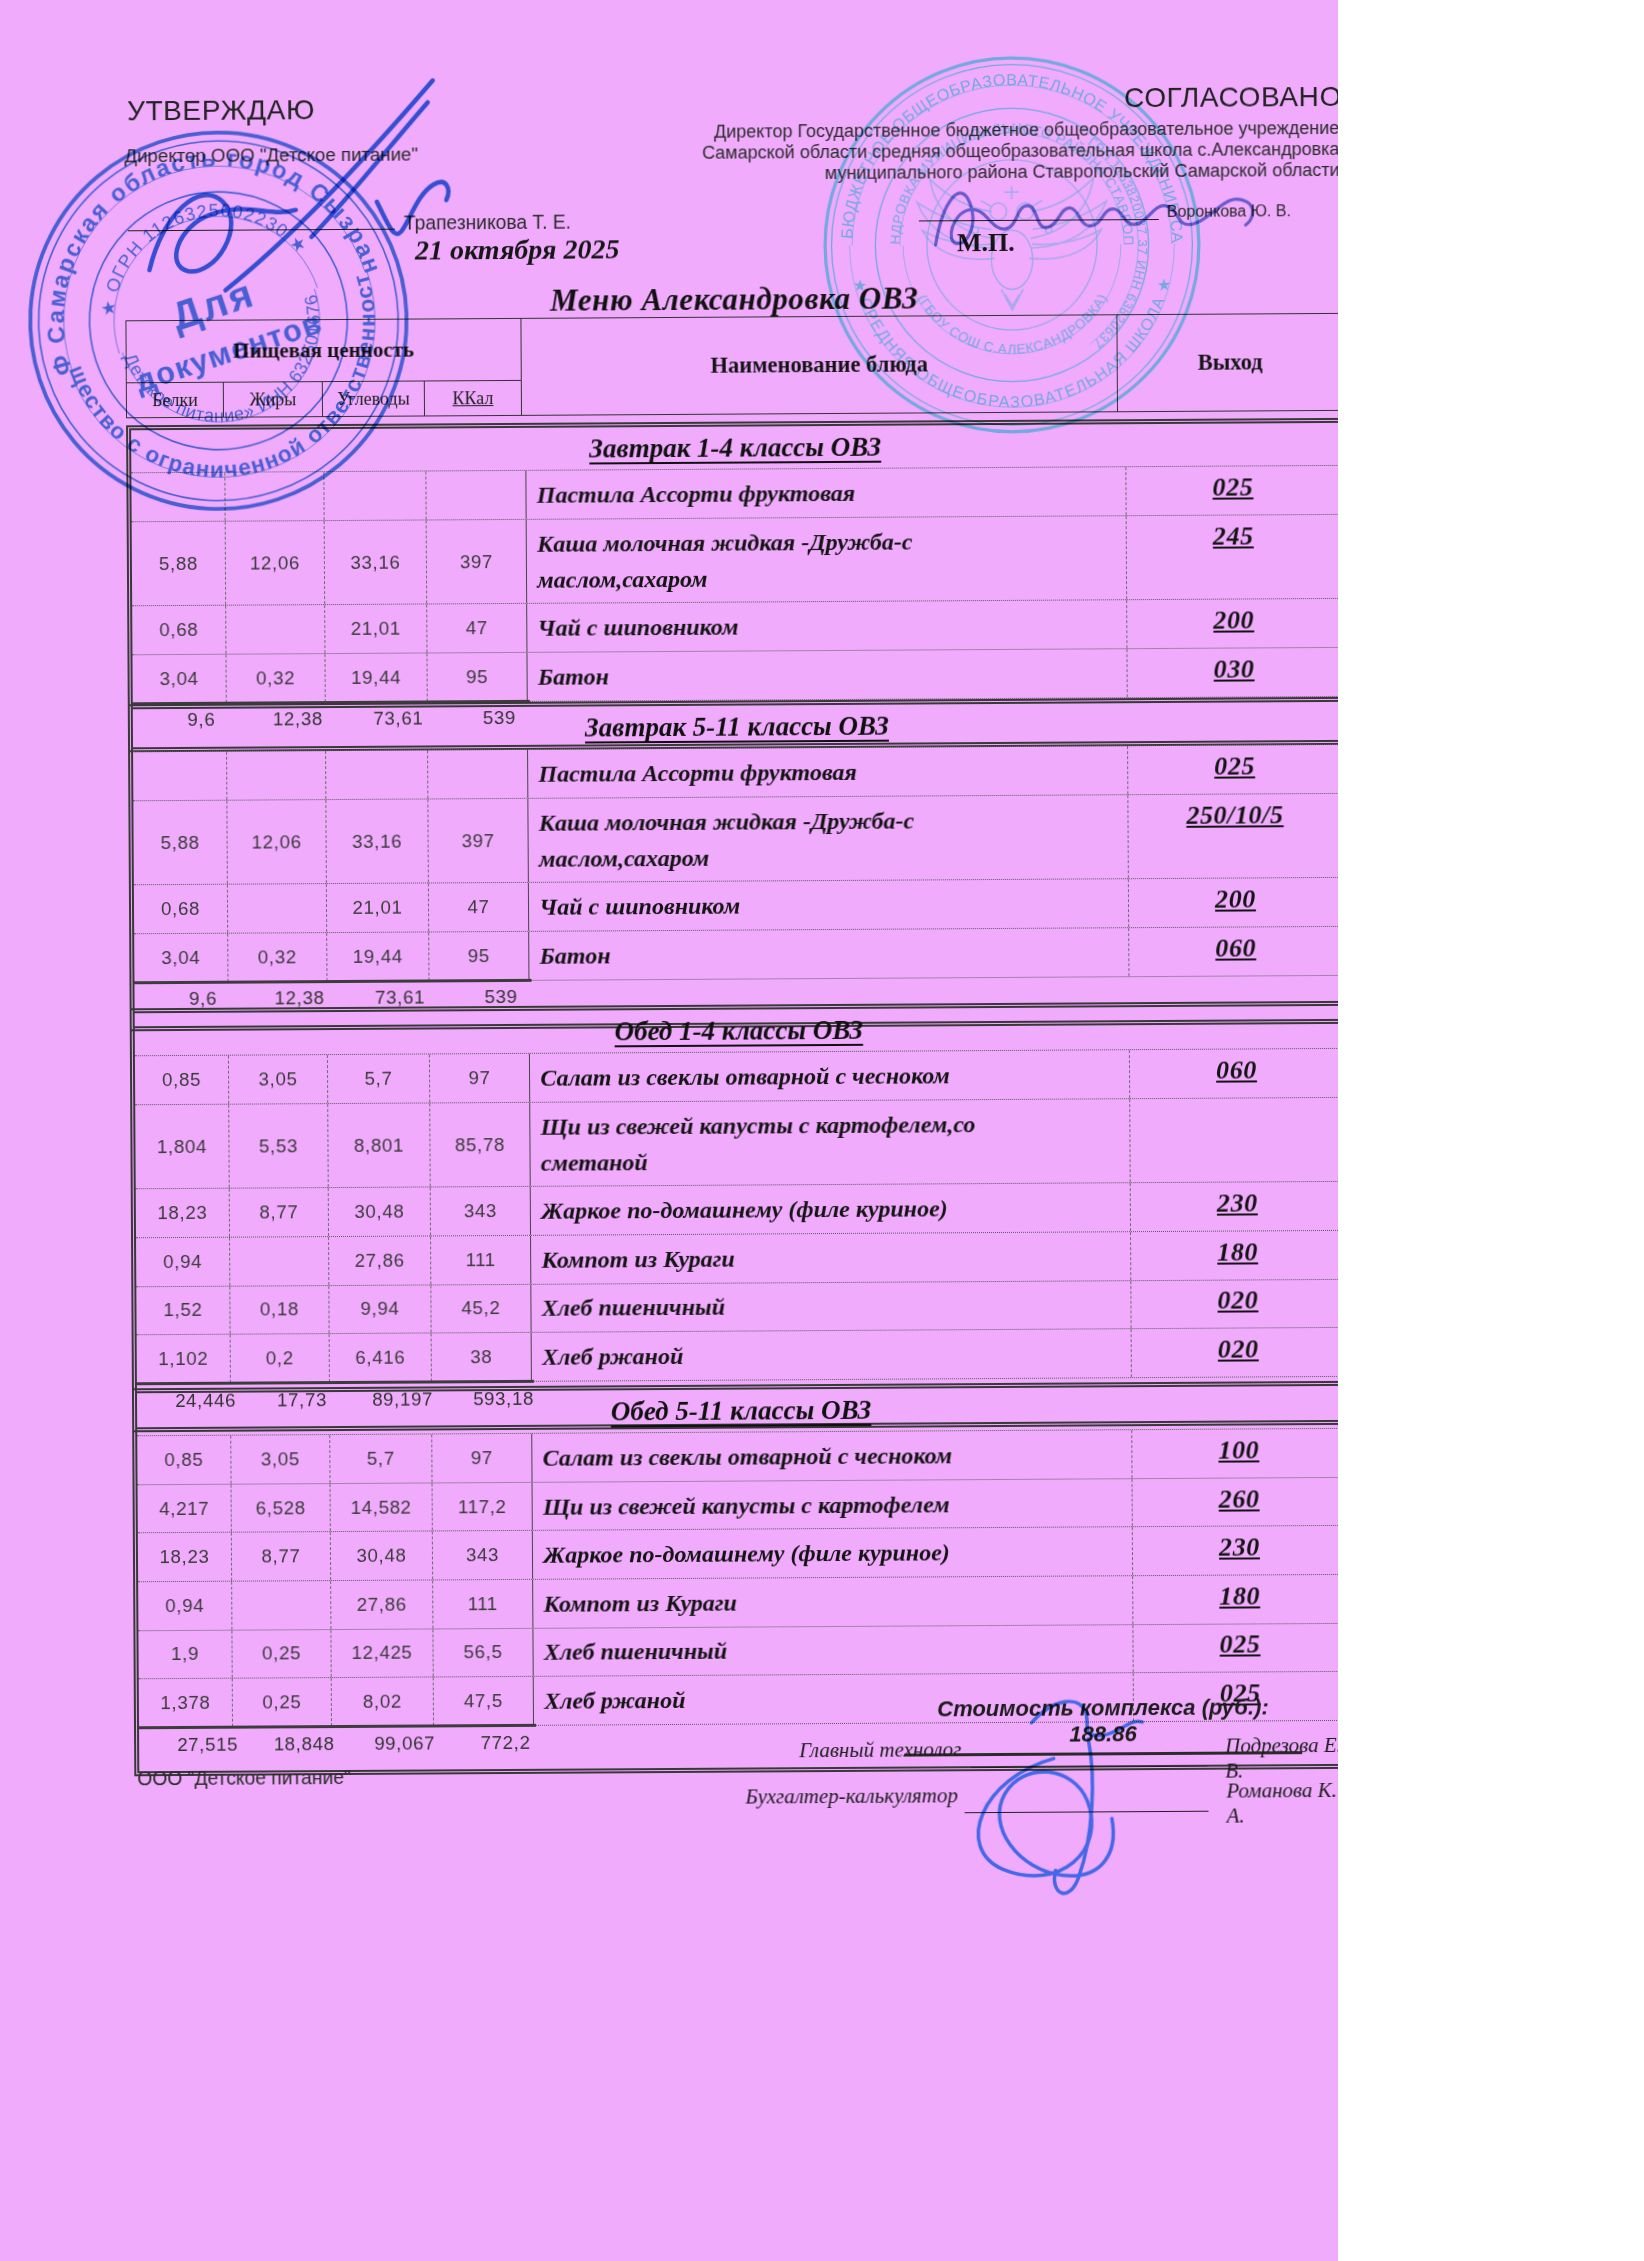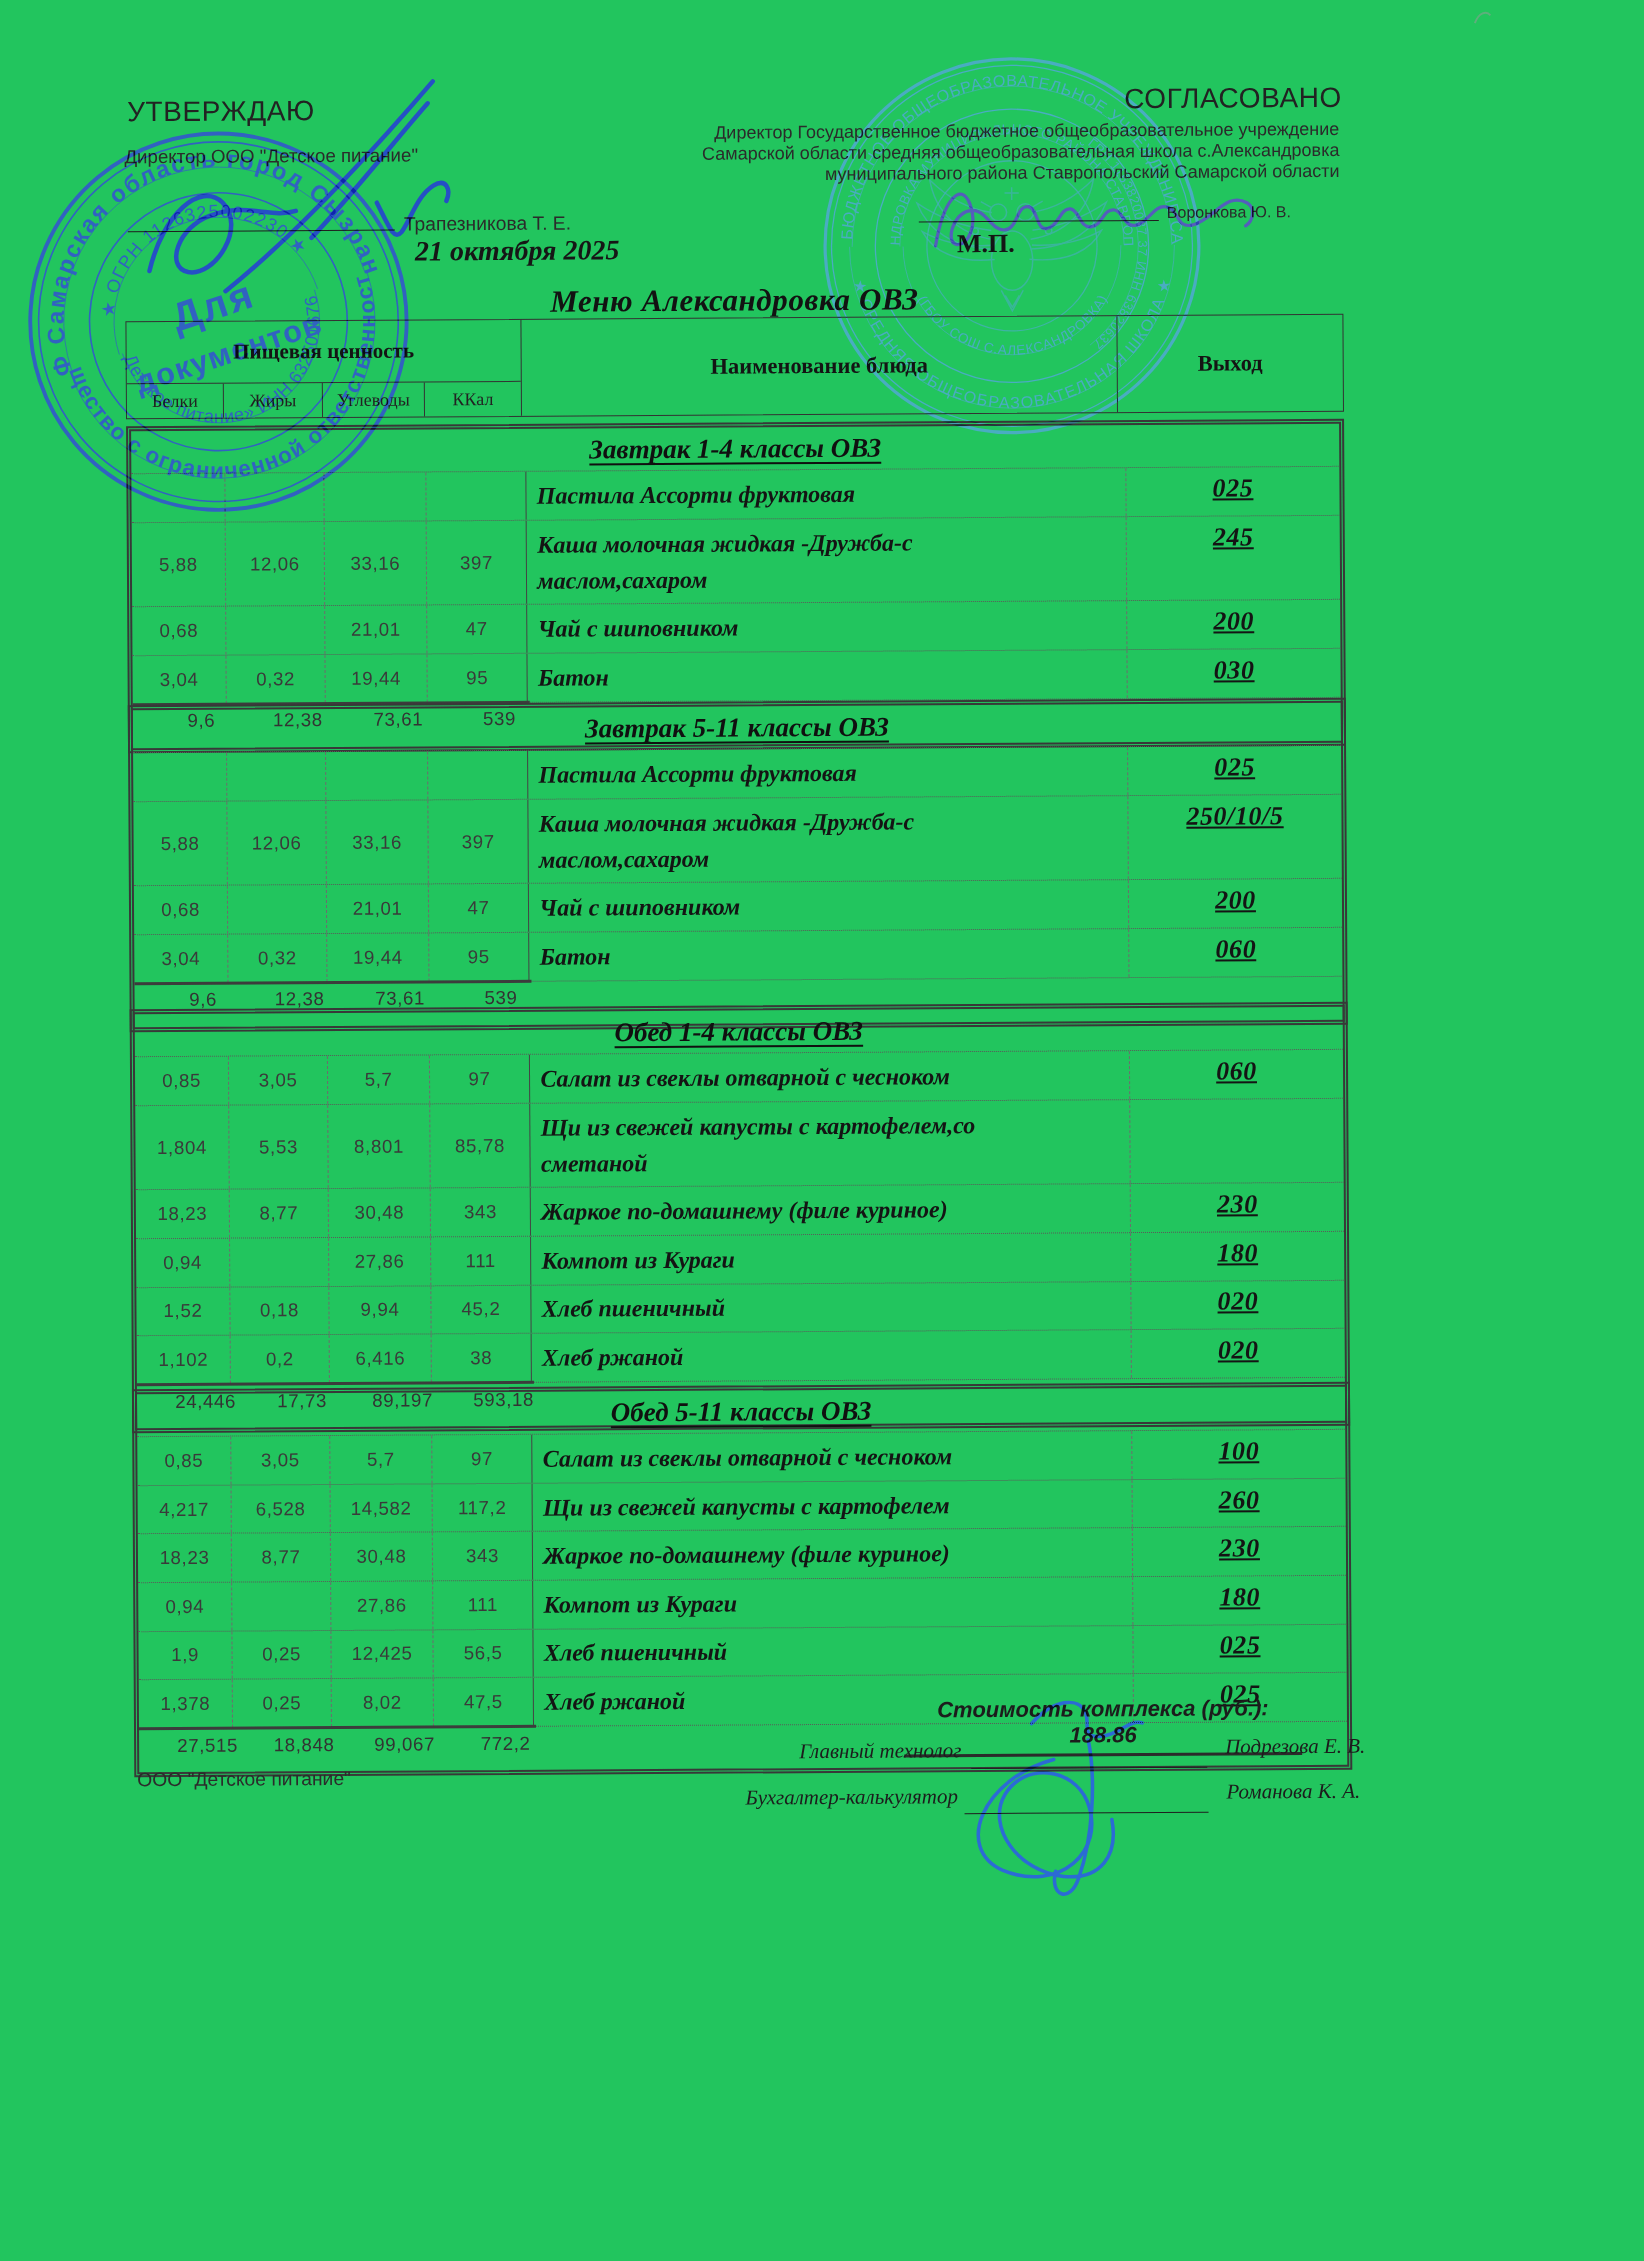--- a/index.html
+++ b/index.html
@@ -1,16 +1,16 @@
 <!DOCTYPE html>
 <html style="font-size:10.3px"><head>
 <meta charset="utf-8">
 <style>
   html,body{margin:0;padding:0;background:#ffffff;}
-  .page{position:relative;width:1644px;height:2261px;background:#22c55e;overflow:hidden;
+  .page{position:relative;width:1338px;height:2261px;background:#f0abfc;overflow:hidden;
         font-family:"Liberation Sans","DejaVu Sans",sans-serif;color:#1e1e1e;}
   .sheet{position:absolute;inset:0;transform:rotate(-0.35deg);transform-origin:50% 40%;}
   .abs{position:absolute;}
 
   
   .approve-label{left:132px;top:92px;font-size:28px;letter-spacing:0.6px;color:#222;}
   .approve-role{left:129px;top:142px;font-size:18.7px;color:#2b2b2b;}
   .sig-line{border-bottom:1.9px solid #1f1f1f;height:0;}
   .approve-line{left:132px;top:227px;width:267px;}
   .approve-name{left:408px;top:211px;font-size:19.3px;color:#2b2b2b;}
@@ -25,21 +25,21 @@
 
   
   .ht{left:129px;top:317px;width:1218px;height:98px;border:1.9px solid #333;display:grid;
       grid-template-columns:395px 596px 1fr;box-sizing:border-box;background:rgba(255,255,255,0);}
   .ht-left{border-right:1.9px solid #333;display:flex;flex-direction:column;}
   .ht-nutrition{flex:1;display:flex;align-items:center;justify-content:center;
       font:700 21px "Liberation Serif","DejaVu Serif",serif;border-bottom:1.9px solid #333;color:#141414;}
   .ht-cols{height:34px;display:grid;grid-template-columns:97px 99px 102px 1fr;}
   .ht-col{border-right:1.3px solid #333;display:flex;align-items:center;justify-content:center;
       font:18px "Liberation Serif","DejaVu Serif",serif;color:#222;}
-  .ht-col:last-child{border-right:none;}
+  .ht-col:last-child{border-right:none;text-decoration:underline;}
   .ht-dish{border-right:1.9px solid #333;display:flex;align-items:center;justify-content:center;
       font:700 22.5px "Liberation Serif","DejaVu Serif",serif;color:#141414;}
   .ht-out{display:flex;align-items:center;justify-content:center;
       font:700 22.5px "Liberation Serif","DejaVu Serif",serif;color:#141414;}
 
   
   .menu-table{left:129px;width:1218px;border:5.8px double #383838;box-sizing:border-box;background:rgba(255,255,255,0);}
   .sec0{top:422px;} .sec1{top:701px;} .sec2{top:1005px;} .sec3{top:1385px;}
   .mt-title{min-height:32px;padding:6.4px 0 3.9px;text-align:center;border-bottom:1.9px dotted #5a5a5a;
       font:italic 700 27px "Liberation Serif","DejaVu Serif",serif;color:#101010;}

